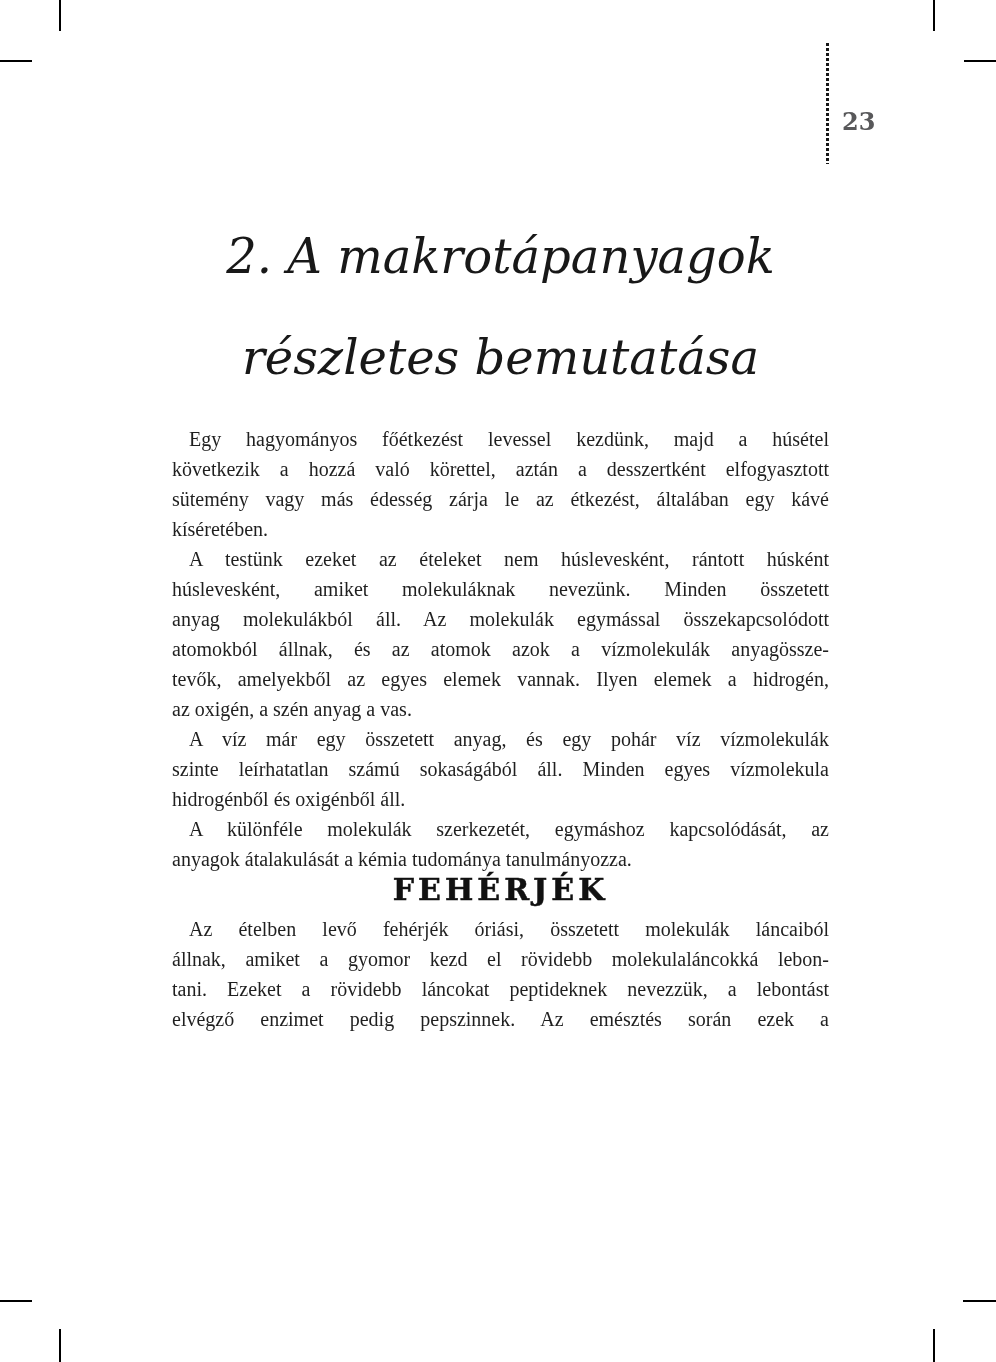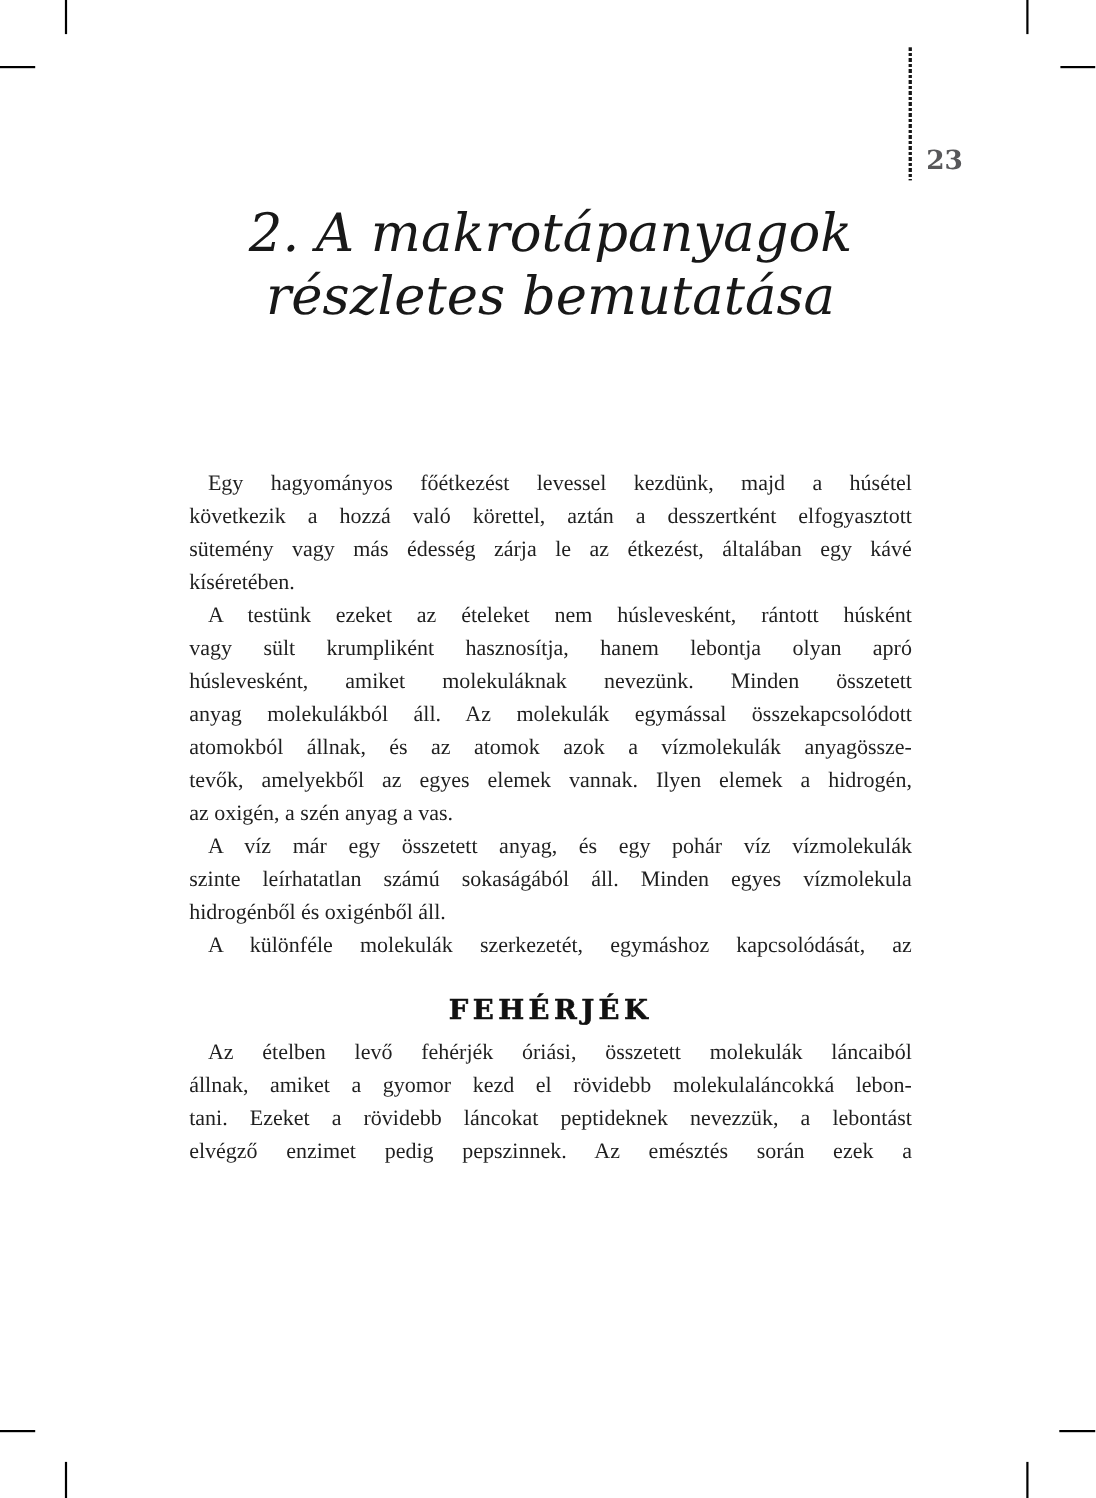--- a/index.html
+++ b/index.html
@@ -25,41 +25,42 @@
 
   
   .dotted-rule {
     position: absolute;
     left: 826px; top: 43px;
     width: 3px; height: 121px;
     background: repeating-linear-gradient(to bottom, #161616 0 3px, transparent 3px 5px);
   }
   .page-number {
     position: absolute;
-    left: 842px; top: 132px;
+    left: 842px; top: 108px;
     font-family: "DejaVu Serif", serif;
     font-weight: bold;
     font-size: 24px;
     line-height: 28px;
     color: #58585a;
   }
 
   
   .title-block {
     position: absolute;
     left: 172px; top: 184px; width: 657px;
     text-align: center;
   }
   .title-line {
     font-family: "DejaVu Serif", serif;
     font-style: italic;
     font-size: 48px;
     line-height: 57px;
     color: #181818;
     white-space: nowrap;
+    margin-top: 44px;
   }
   .main-heading {
     font-family: "DejaVu Serif", serif;
     font-weight: bold;
     font-size: 53px;
     line-height: 64px;
     color: #0f0f0f;
     -webkit-text-stroke: 1.4px #0f0f0f;
     white-space: nowrap;
   }
@@ -75,26 +76,25 @@
   .line {
     text-align: justify;
     text-align-last: justify;
   }
   .line.indent { text-indent: 17px; }
   .line.last { text-align-last: left; }
 
   .section-heading {
     font-family: "DejaVu Serif", serif;
     font-weight: bold;
-    font-size: 25px;
+    font-size: 30px;
     line-height: 32px;
     letter-spacing: 4px;
     text-align: center;
     text-align-last: center;
-    margin-top: 28px;
     margin-bottom: 8px;
     color: #111111;
     -webkit-text-stroke: 0.5px #111111;
   }
 </style>
 </head>
 <body>
 
 <div class="page">
 
@@ -119,36 +119,36 @@
 
     <div>
       <div class="line indent">Egy hagyományos főétkezést levessel kezdünk, majd a húsétel</div>
       <div class="line">következik a hozzá való körettel, aztán a desszertként elfogyasztott</div>
       <div class="line">sütemény vagy más édesség zárja le az étkezést, általában egy kávé</div>
       <div class="line last">kíséretében.</div>
     </div>
 
     <div>
       <div class="line indent">A testünk ezeket az ételeket nem húslevesként, rántott húsként</div>
-      <div class="line">vagy sült krumpliként hasznosítja, hanem lebontja olyan apró</div>
       <div class="line">húslevesként, amiket molekuláknak nevezünk. Minden összetett</div>
       <div class="line">anyag molekulákból áll. Az molekulák egymással összekapcsolódott</div>
       <div class="line">atomokból állnak, és az atomok azok a vízmolekulák anyagössze-</div>
       <div class="line">tevők, amelyekből az egyes elemek vannak. Ilyen elemek a hidrogén,</div>
       <div class="line last">az oxigén, a szén anyag a vas.</div>
     </div>
 
     <div>
       <div class="line indent">A víz már egy összetett anyag, és egy pohár víz vízmolekulák</div>
       <div class="line">szinte leírhatatlan számú sokaságából áll. Minden egyes vízmolekula</div>
       <div class="line last">hidrogénből és oxigénből áll.</div>
     </div>
 
     <div>
       <div class="line indent">A különféle molekulák szerkezetét, egymáshoz kapcsolódását, az</div>
+      <div class="line last">anyagok átalakulását a kémia tudománya tanulmányozza.</div>
     </div>
 
 
     <div class="section-heading">FEHÉRJÉK</div>
 
     <div>
       <div class="line indent">Az ételben levő fehérjék óriási, összetett molekulák láncaiból</div>
       <div class="line">állnak, amiket a gyomor kezd el rövidebb molekulaláncokká lebon-</div>
       <div class="line">tani. Ezeket a rövidebb láncokat peptideknek nevezzük, a lebontást</div>
       <div class="line">elvégző enzimet pedig pepszinnek. Az emésztés során ezek a</div>

